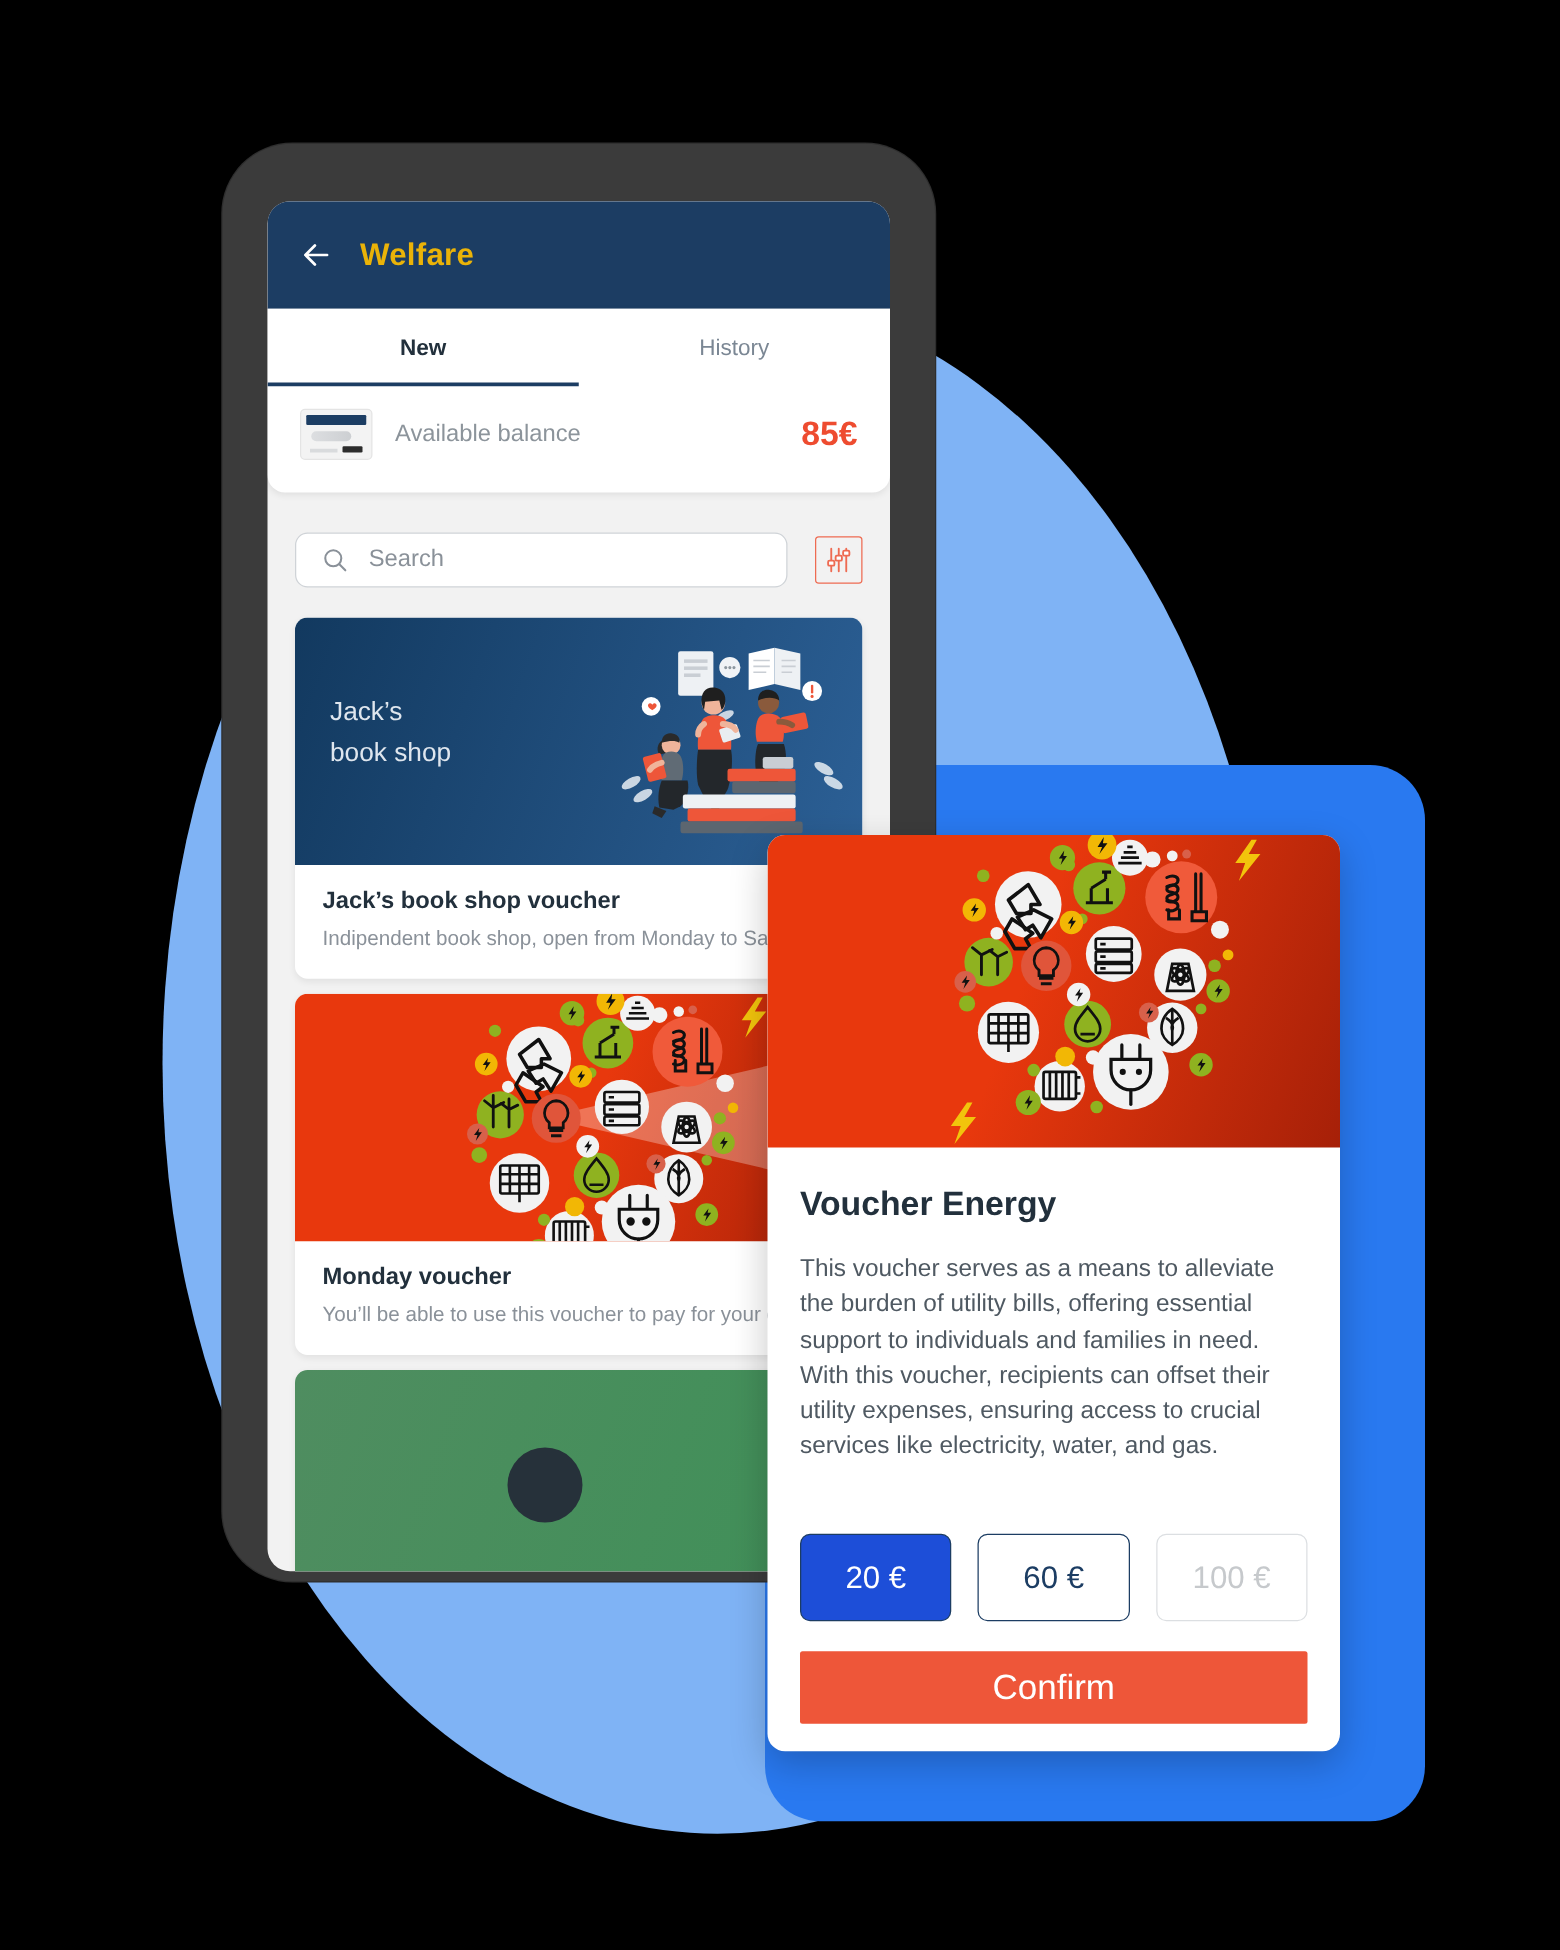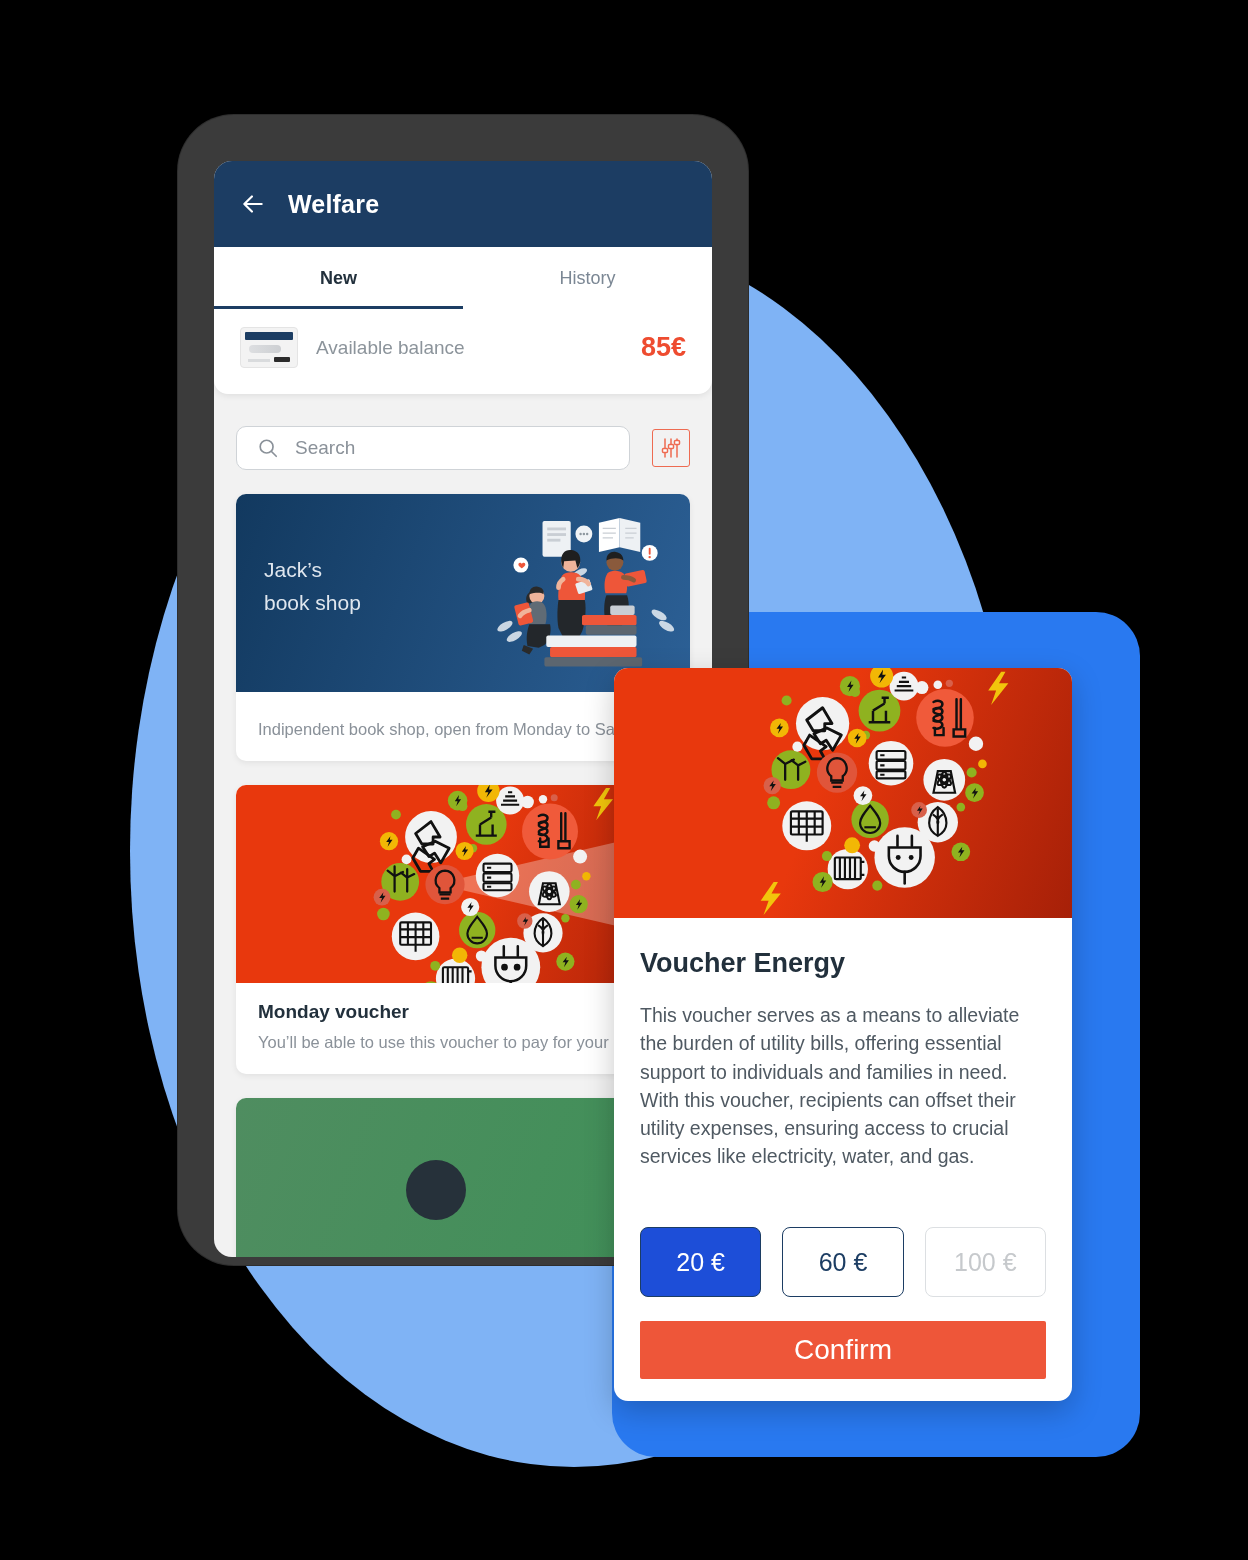--- a/index.html
+++ b/index.html
@@ -48,21 +48,21 @@
   
   .app-header {
     height: 86px;
     background: #1C3D63;
     display: flex; align-items: center;
     padding: 0 26px;
     gap: 22px;
   }
   .back-icon { width: 26px; height: 26px; flex: none; }
   .app-title {
-    color: #ffffff; font-size: 25px; font-weight: bold;
+    color: #eab308; font-size: 25px; font-weight: bold;
     letter-spacing: .2px;
   }
 
   
   .top-card {
     background: #fff;
     border-bottom-left-radius: 14px;
     border-bottom-right-radius: 14px;
     box-shadow: 0 2px 6px rgba(0,0,0,.08);
   }
@@ -118,21 +118,21 @@
   }
   .search-icon { width: 22px; height: 22px; flex: none; }
   .search-placeholder { font-size: 19px; color: #8a9199; }
   .filter-btn {
     width: 38px; height: 38px; flex: none;
     border: 1.6px solid #EE6B52; border-radius: 3px;
     display: flex; align-items: center; justify-content: center;
   }
 
   
-  .cards { padding: 0 22px; display: flex; flex-direction: column; gap: 24px; }
+  .cards { padding: 0 22px; display: flex; flex-direction: column; gap: 12px; }
   .voucher-card {
     background: #fff; border-radius: 10px; overflow: hidden;
     box-shadow: 0 2px 6px rgba(0,0,0,.07);
   }
   .voucher-banner { height: 198px; position: relative; overflow: hidden; }
   .banner-book { background: linear-gradient(110deg,#12395F 0%, #2C6096 100%); }
   .banner-energy { background: linear-gradient(110deg,#E8380D 0%,#E8380D 52%,#A62008 100%); }
   .banner-green { background: linear-gradient(110deg,#4F8D60 0%,#3F9058 100%); }
   .banner-label {
     position: absolute; left: 28px; top: 60px;
@@ -317,20 +317,21 @@
 
               <rect x="100" y="108" width="58" height="11" rx="2" fill="#EE5639"></rect>
               <rect x="104" y="119" width="54" height="10" rx="2" fill="#5c6670"></rect>
               <rect x="62" y="130" width="96" height="12" rx="2" fill="#eef1f4"></rect>
               <rect x="66" y="142" width="92" height="11" rx="2" fill="#EE5639"></rect>
               <rect x="60" y="153" width="104" height="10" rx="2" fill="#5c6670"></rect>
               <rect x="130" y="98" width="26" height="10" rx="2" fill="#c9ced4"></rect>
             </svg>
           </div>
           <div class="voucher-body">
+            <div class="voucher-title">Jack’s book shop voucher</div>
             <div class="voucher-desc">Indipendent book shop, open from Monday to Sa..</div>
           </div>
         </div>
 
         <div class="voucher-card">
           <div class="voucher-banner banner-energy">
             <svg class="energy-illu" viewBox="0 0 454 198" preserveAspectRatio="xMidYMid slice">
               <path d="M454 40 L200 99 L454 158 Z" fill="#ffffff" opacity=".30"></path>
               <g transform="translate(104,-4) scale(0.70)">
                 <circle cx="130" cy="80" r="37" fill="#f2f2f2"></circle>

